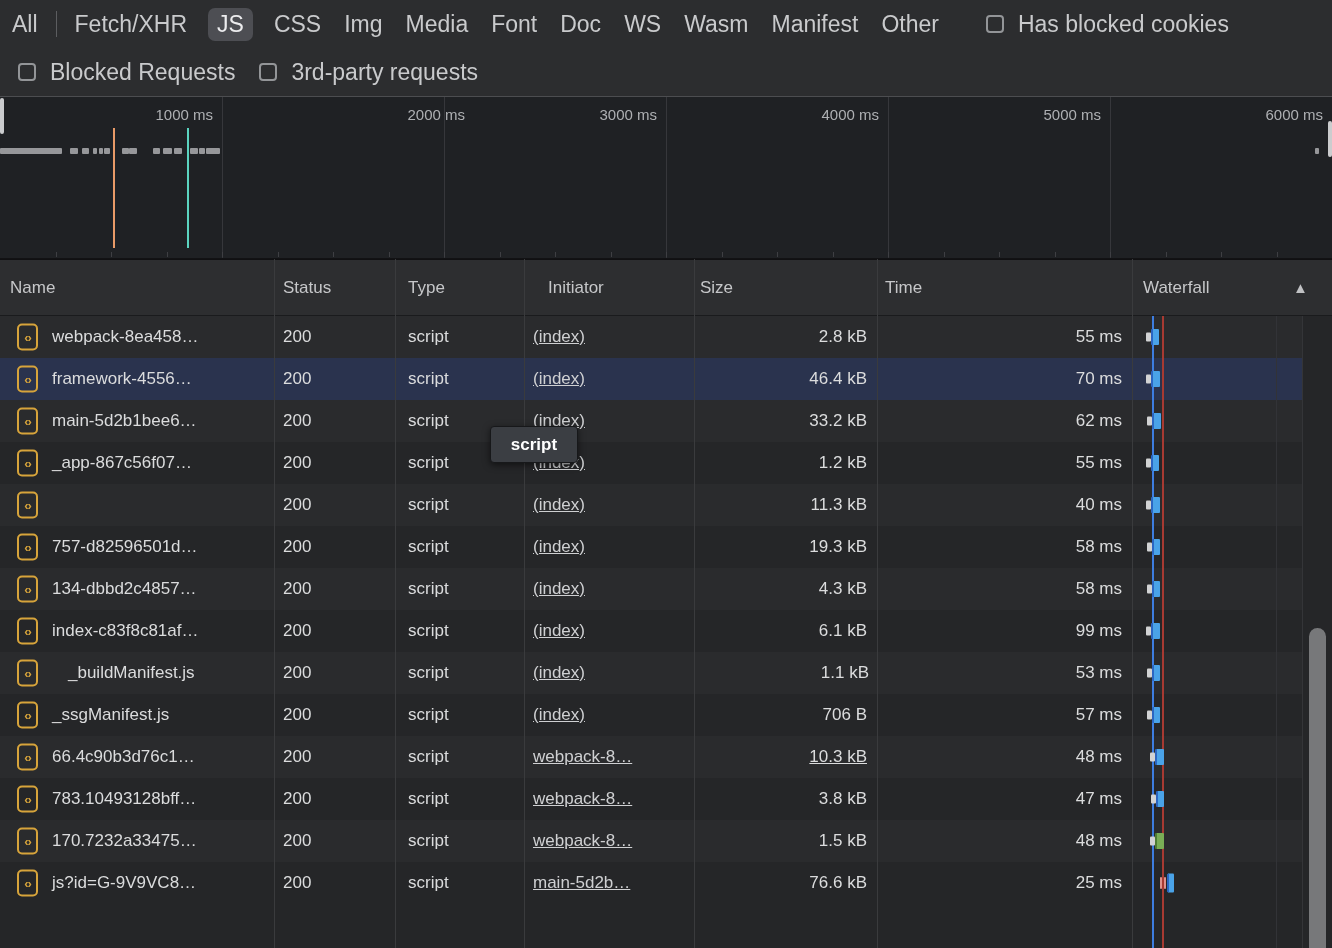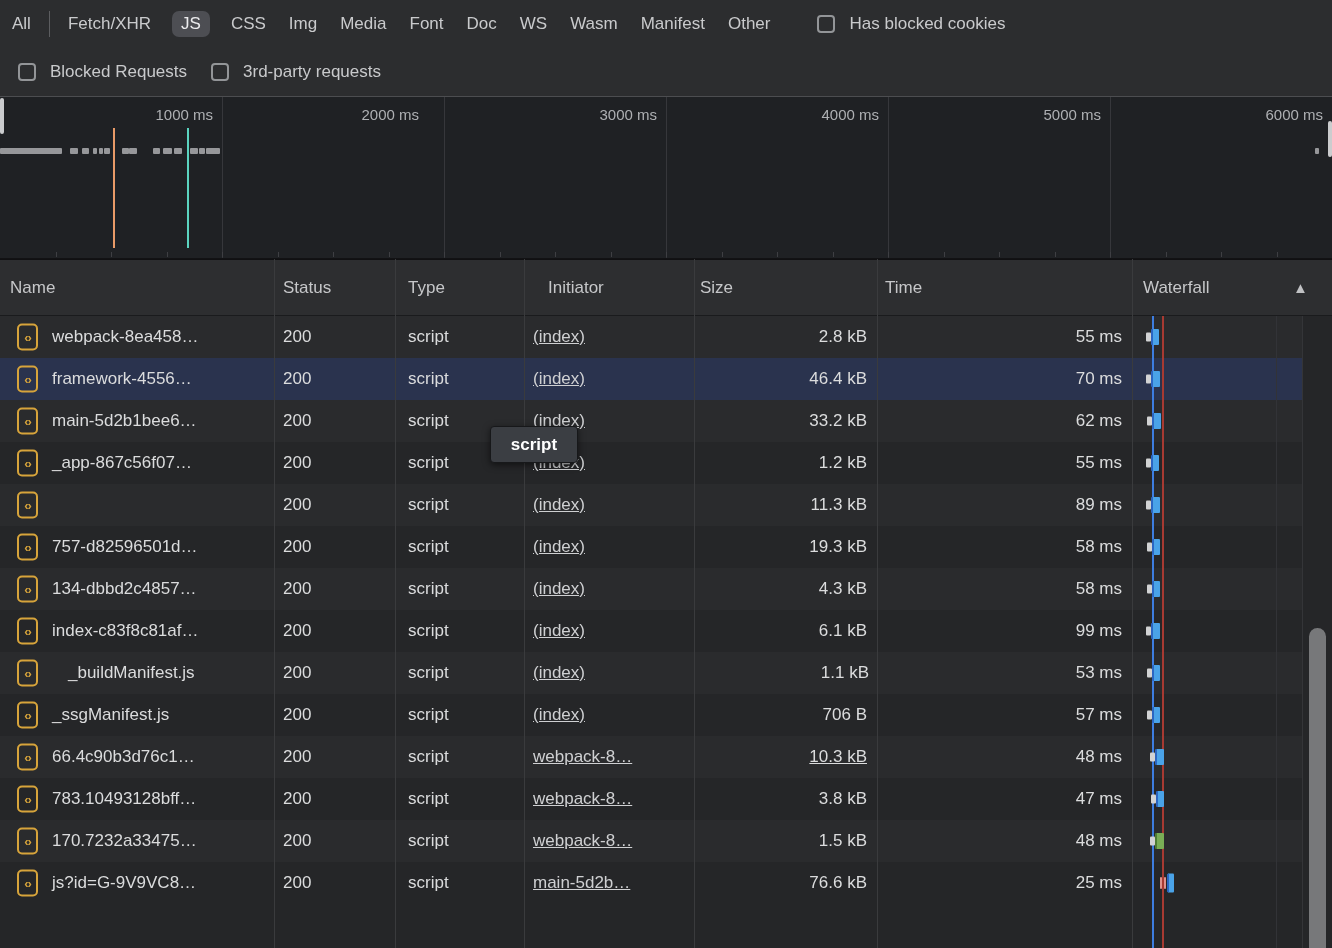--- a/index.html
+++ b/index.html
@@ -4,21 +4,21 @@
 <style>
   * { margin:0; padding:0; box-sizing:border-box; }
   html,body { background:#1a1a1c; }
   .canvas {
     position:relative; width:1332px; height:948px; overflow:hidden;
     background:#2c2d2f; font-family:"Liberation Sans", sans-serif;
     -webkit-font-smoothing:antialiased; color:#c9cacc;
   }
   
   .filters { position:absolute; left:0; top:0; width:1332px; height:96px; background:#2c2d2f; }
-  .frow { display:flex; align-items:center; height:48px; padding-left:10px; font-size:17px; }
+  .frow { display:flex; align-items:center; height:48px; padding-left:10px; font-size:23px; }
   .frow2 { padding-left:18px; }
   .type-filters { display:flex; align-items:center; }
   .filter-item { color:#c9cacc; margin-right:19px; padding:3px 2px; cursor:default; white-space:nowrap; }
   .filter-item.selected { background:#4d4e53; color:#ececee; border-radius:7px; padding:3px 9px; }
   .vdivider { width:1px; height:26px; background:#5c5d60; margin:0 16px 0 -3px; }
   .checkbox { width:18px; height:18px; border:2px solid #939598; border-radius:4px; background:transparent; flex:0 0 auto; }
   .check-label { margin-left:14px; color:#c9cacc; white-space:nowrap; }
   .gap-before-cookies { margin-left:26px; }
   .second-check { margin-left:24px; }
   
@@ -87,21 +87,21 @@
       <span class="check-label">Blocked Requests</span>
       <span class="checkbox second-check"></span>
       <span class="check-label">3rd-party requests</span>
     </div>
   </div>
 
   <div class="overview">
       <div class="ov-grid" style="left: 222px;"></div>
       <div class="time-label" style="right: 1119px;">1000 ms</div>
       <div class="ov-grid" style="left: 444px;"></div>
-      <div class="time-label" style="right: 913px;">2000 ms</div>
+      <div class="time-label" style="right: 867px;">2000 ms</div>
       <div class="ov-grid" style="left: 666px;"></div>
       <div class="time-label" style="right: 675px;">3000 ms</div>
       <div class="ov-grid" style="left: 888px;"></div>
       <div class="time-label" style="right: 453px;">4000 ms</div>
       <div class="ov-grid" style="left: 1110px;"></div>
       <div class="time-label" style="right: 231px;">5000 ms</div>
       <div class="time-label" style="right: 9px;">6000 ms</div>
       <div class="ov-tick" style="left: 55.5px;"></div>
       <div class="ov-tick" style="left: 111px;"></div>
       <div class="ov-tick" style="left: 166.5px;"></div>
@@ -212,21 +212,21 @@
         <div class="wf-seg" style="left: 1151px; width: 8px; height: 16px; background: rgb(74, 163, 232); border-left: 2px solid rgb(43, 102, 194);"></div>
       </div>
       <div class="row odd" style="top: 168px;">
         <div class="js-icon" style="border-color: rgb(215, 164, 59); color: rgb(215, 164, 59);">‹›</div>
         <div class="cell" style="left: 283px;">200</div>
         <div class="cell" style="left: 408px;">script</div>
         <div class="cell" style="left: 533px;">
           <span class="link">(index)</span>
         </div>
         <div class="cell right" style="right: 435px;">11.3 kB</div>
-        <div class="cell right" style="right: 180px;">89 ms</div>
+        <div class="cell right" style="right: 180px;">40 ms</div>
         <div class="wf-seg" style="left: 1146px; width: 5px; height: 9px; background: rgb(210, 211, 212);"></div>
         <div class="wf-seg" style="left: 1151px; width: 9px; height: 16px; background: rgb(74, 163, 232); border-left: 2px solid rgb(43, 102, 194);"></div>
       </div>
       <div class="row" style="top: 210px;">
         <div class="js-icon" style="border-color: rgb(215, 164, 59); color: rgb(215, 164, 59);">‹›</div>
         <div class="cell" style="left: 52px;">757-d82596501d…</div>
         <div class="cell" style="left: 283px;">200</div>
         <div class="cell" style="left: 408px;">script</div>
         <div class="cell" style="left: 533px;">
           <span class="link">(index)</span>

